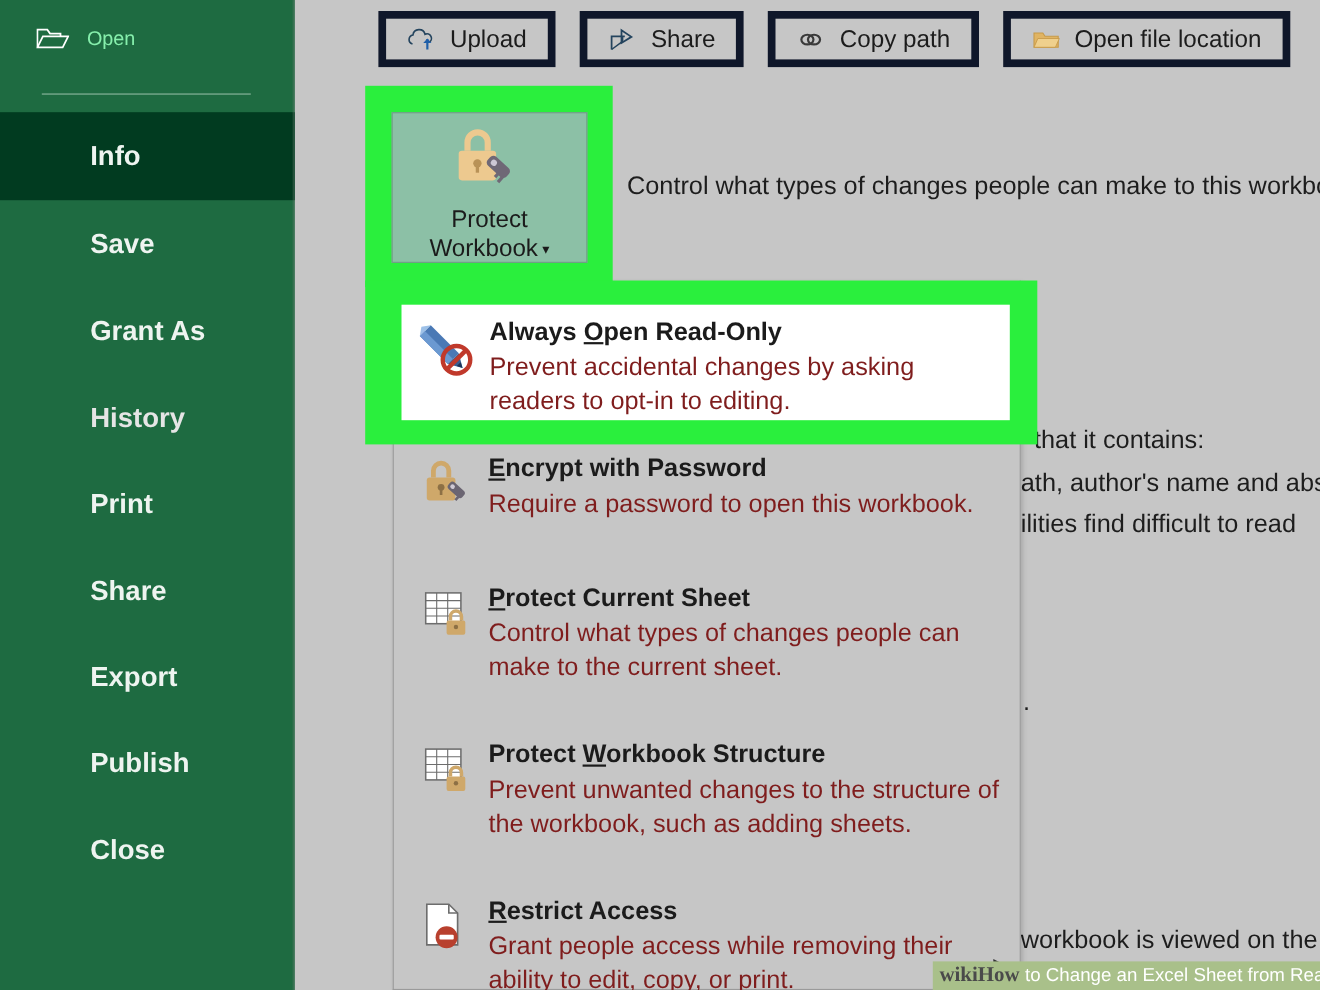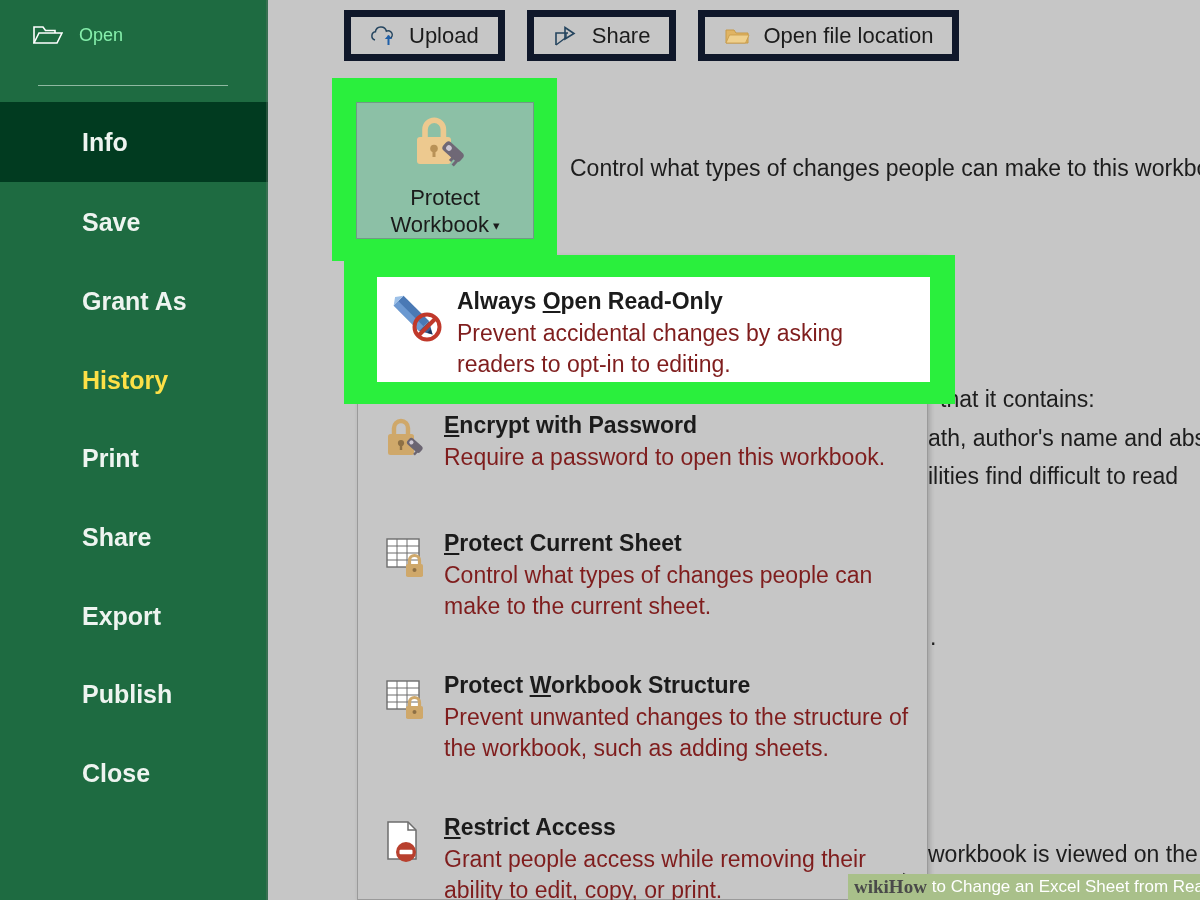--- a/index.html
+++ b/index.html
@@ -62,21 +62,21 @@
     color: #eef4f0;
     font-size: 25px;
     font-weight: 700;
     padding-left: 82px;
     box-sizing: border-box;
   }
   .side-item.active {
     background: #013b20;
     height: 80px;
   }
-  .side-item.muted { color: #fde047; }
+  .side-item.muted { color: #e5e5e5; }
   .side-edge {
     position: absolute;
     left: 266px; top: 0;
     width: 2px; height: 900px;
     background: #6b7a70;
     opacity: .35;
   }
 
   
   #main {
@@ -218,21 +218,20 @@
     color: #333;
   }
 
   
   .aoro-highlight {
     position: absolute;
     left: 332px; top: 255px;
     width: 611px; height: 149px;
     background: #2aef3d;
     z-index: 30;
-    margin-left: 12px;
   }
   .aoro-item {
     position: absolute;
     left: 33px; top: 22px;
     width: 553px; height: 105px;
     background: #ffffff;
     display: flex;
     box-sizing: border-box;
     padding: 10px 10px 0 14px;
   }
@@ -284,20 +283,29 @@
         <span class="tb-ico">
           <svg width="26" height="22" viewBox="0 0 26 22">
             <path d="M3 20 L3 8 L15 8" fill="none" stroke="#24445e" stroke-width="1.6"></path>
             <path d="M3 20 L13 12.5 L13 8" fill="none" stroke="#24445e" stroke-width="1.4"></path>
             <path d="M12 2.5 L21 8.5 L12 14 Z" fill="none" stroke="#24445e" stroke-width="1.6"></path>
           </svg>
         </span>
         <span>Share</span>
       </div>
 
+      <div class="tb-btn">
+        <span class="tb-ico">
+          <svg width="26" height="22" viewBox="0 0 26 22">
+            <ellipse cx="10" cy="11" rx="5.5" ry="4.4" fill="none" stroke="#3a3a3a" stroke-width="2"></ellipse>
+            <ellipse cx="16" cy="11" rx="5.5" ry="4.4" fill="none" stroke="#3a3a3a" stroke-width="2"></ellipse>
+          </svg>
+        </span>
+        <span>Copy path</span>
+      </div>
 
       <div class="tb-btn">
         <span class="tb-ico">
           <svg width="26" height="22" viewBox="0 0 26 22">
             <path d="M2 5 L10 5 L12 8 L24 8 L24 18 L2 18 Z" fill="#e0b463" stroke="#c79a49" stroke-width="1"></path>
             <path d="M2 18 L5.5 10 L25 10 L21.5 18 Z" fill="#efd08d" stroke="#c79a49" stroke-width=".8"></path>
           </svg>
         </span>
         <span>Open file location</span>
       </div>

